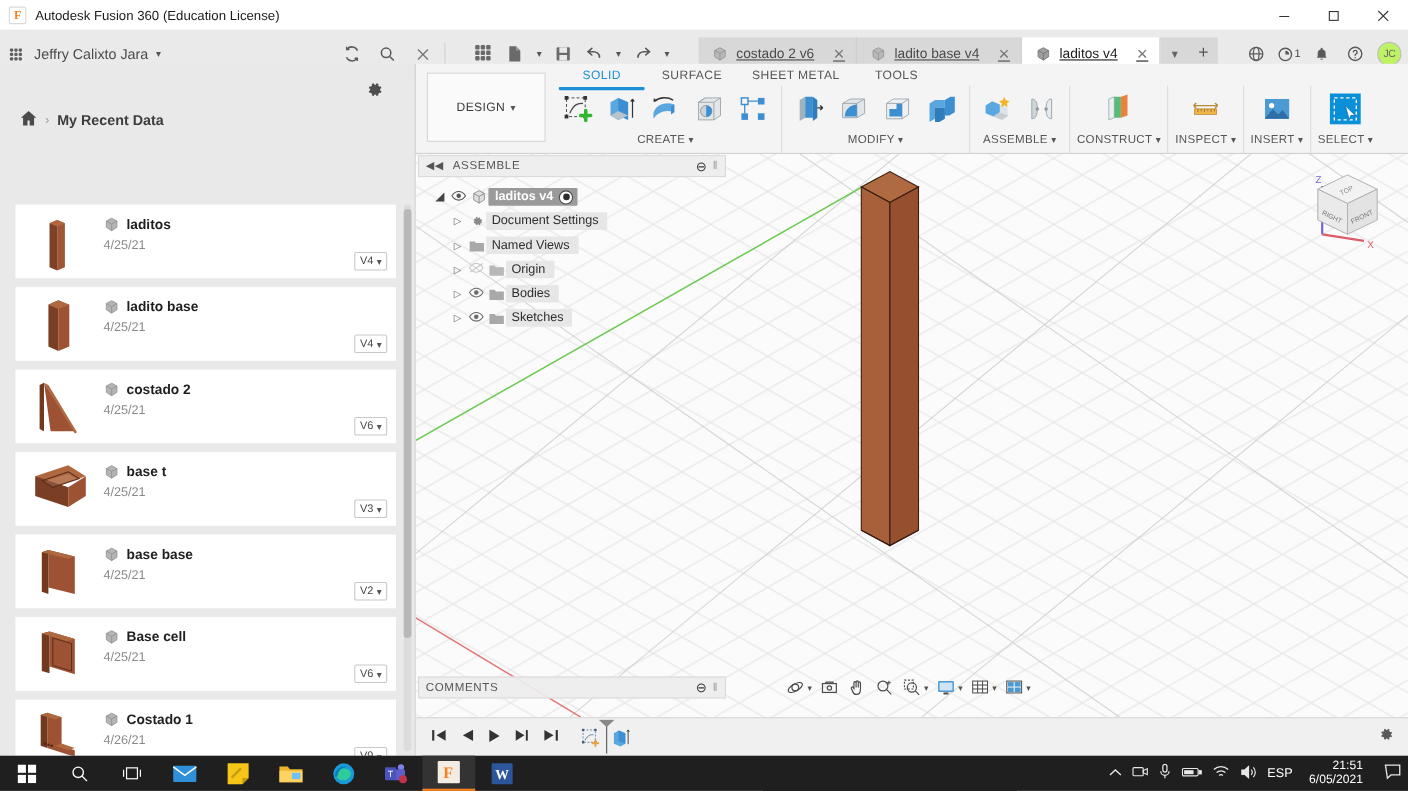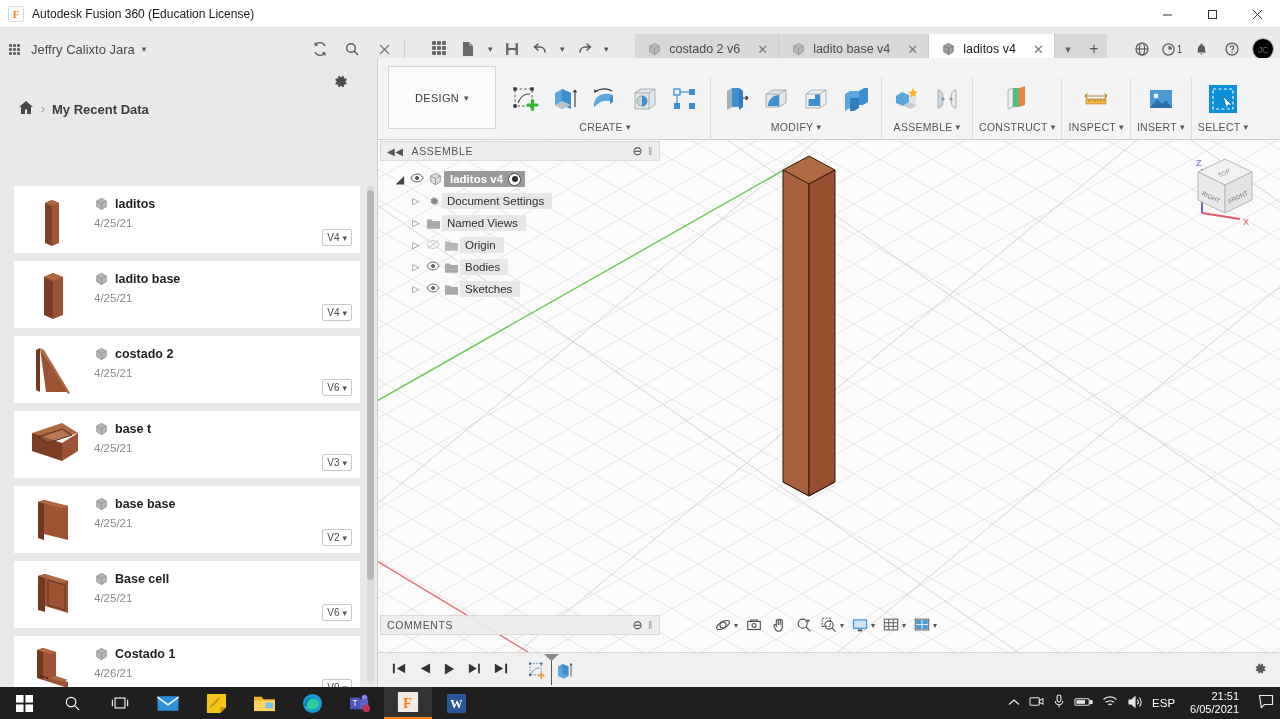--- a/index.html
+++ b/index.html
@@ -52,37 +52,37 @@
 
   .qat { display: flex; align-items: center; gap: 2px; margin-left: 16px; }
   .qat .tbi { width: 26px; }
   .divider-v { width: 1px; height: 20px; background: #cfcfcf; margin: 0 6px; }
 
   
   .tabs { display: flex; align-items: flex-end; height: 30px; margin-left: 22px; }
   .tab {
     height: 30px; display: flex; align-items: center; gap: 7px;
     padding: 0 10px 0 12px; font-size: 12.5px; color: #4a4a4a;
-    background: #d8d8d8; border-right: 1px solid #cbcbcb; min-width: 118px;
+    background: #d8d8d8; border-right: 1px solid #cbcbcb; min-width: 118px; text-decoration: underline;
   }
   .tab.active { background: #ffffff; color: #1a1a1a; }
   .tab .cube { width: 15px; height: 14px; flex: none; }
   .tab .tab-x { margin-left: auto; font-size: 13px; color: #777; padding-left: 10px; }
   .tab-ctrl { width: 26px; height: 30px; display:flex; align-items:center; justify-content:center;
     background:#d8d8d8; color:#666; font-size: 11px; }
   .tab-add { width: 26px; height: 30px; display:flex; align-items:center; justify-content:center;
     background:#d8d8d8; color:#555; font-size: 16px; }
 
   .right-icons { margin-left: auto; display: flex; align-items: center; gap: 1px; padding-right: 6px; }
   .ri { width: 29px; height: 28px; display: flex; align-items: center; justify-content: center;
         color: #5a5a5a; font-size: 15px; position: relative; }
   .ri .badge-num { font-size: 10px; color: #444; margin-left: 1px; }
   .avatar {
     width: 22px; height: 22px; border-radius: 50%; border: 1px solid #bdbdbd;
-    background: #000000; color: #666; font-size: 9.5px; letter-spacing: -0.5px;
+    background: #bef264; color: #666; font-size: 9.5px; letter-spacing: -0.5px;
     display: flex; align-items: center; justify-content: center; margin-left: 5px;
   }
 
   
   .ribbon {
     position: absolute; top: 58px; left: 378px; width: 902px; height: 82px;
     background: #f4f4f4; border-bottom: 1px solid #d0d0d0;
     display: flex; align-items: stretch;
   }
   .design-box {
@@ -393,20 +393,34 @@
     </div>
   </div>
 
   <div class="ribbon">
 
     <div class="design-box">
       <span>DESIGN</span>
       <span class="caret">▾</span>
     </div>
 
+    <div class="ribbon-tabs">
+      <div class="rtab active" style="width:78px">
+        <span>SOLID</span><div class="ul"></div>
+      </div>
+      <div class="rtab" style="width:86px">
+        <span>SURFACE</span>
+      </div>
+      <div class="rtab" style="width:103px">
+        <span>SHEET METAL</span>
+      </div>
+      <div class="rtab" style="width:80px">
+        <span>TOOLS</span>
+      </div>
+    </div>
 
     <div class="panels">
 
       <div class="panel">
         <div class="panel-row">
           <div class="ricon">
             <svg width="30" height="30" viewBox="0 0 30 30">
               <rect x="5" y="5" width="17" height="17" fill="none" stroke="#4a4a4a" stroke-width="0.9" stroke-dasharray="2.6 2"></rect>
               <path d="M8 19c4-9 8-9 12-9" fill="none" stroke="#4a4a4a" stroke-width="1.1"></path>
               <rect x="3.3" y="3.3" width="3.4" height="3.4" fill="#333"></rect>

